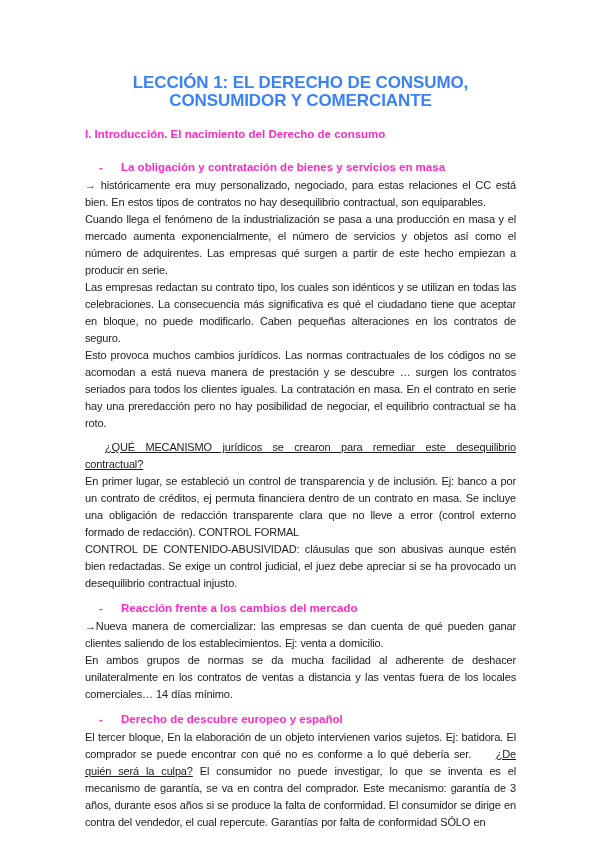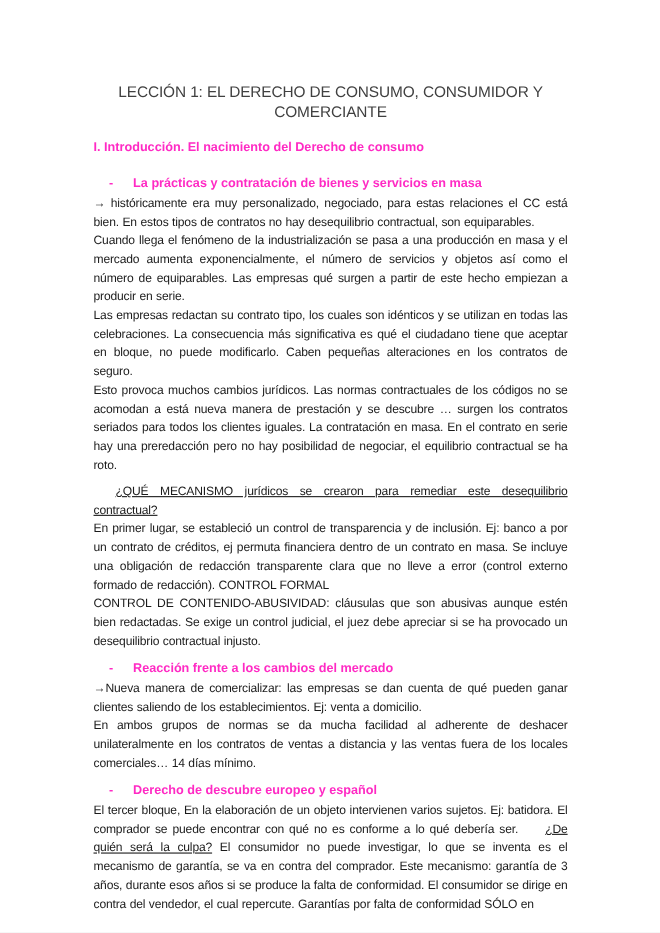--- a/index.html
+++ b/index.html
@@ -10,24 +10,24 @@
     margin: 0 auto;
     background: #ffffff;
     box-sizing: border-box;
     padding: 74px 84px 20px 85px;
     overflow: hidden;
     font-family: "Liberation Sans", "DejaVu Sans", sans-serif;
     color: #1b1b1b;
   }
   .title {
     margin: 0 0 16px 0;
-    font-size: 14px;
+    font-size: 17px;
     line-height: 18px;
-    font-weight: normal;
-    color: #404040;
+    font-weight: bold;
+    color: #3b82f6;
     text-align: center;
     letter-spacing: -0.1px;
   }
   .section-heading {
     margin: 0 0 16px 0;
     font-size: 11.5px;
     line-height: 17px;
     font-weight: bold;
     color: #ff2ac4;
   }
@@ -59,24 +59,24 @@
 <body>
 
 <div class="page">
 
   <h1 class="title">LECCIÓN 1: EL DERECHO DE CONSUMO, CONSUMIDOR Y COMERCIANTE</h1>
 
   <h2 class="section-heading">I. Introducción. El nacimiento del Derecho de consumo</h2>
 
   <div class="bullet-heading">
     <span class="dash">-</span>
-    <span class="label">La prácticas y contratación de bienes y servicios en masa</span>
+    <span class="label">La obligación y contratación de bienes y servicios en masa</span>
   </div>
   <p class="para">→ históricamente era muy personalizado, negociado, para estas relaciones el CC está bien. En estos tipos de contratos no hay desequilibrio contractual, son equiparables.</p>
-  <p class="para">Cuando llega el fenómeno de la industrialización se pasa a una producción en masa y el mercado aumenta exponencialmente, el número de servicios y objetos así como el número de equiparables. Las empresas qué surgen a partir de este hecho empiezan a producir en serie.</p>
+  <p class="para">Cuando llega el fenómeno de la industrialización se pasa a una producción en masa y el mercado aumenta exponencialmente, el número de servicios y objetos así como el número de adquirentes. Las empresas qué surgen a partir de este hecho empiezan a producir en serie.</p>
   <p class="para">Las empresas redactan su contrato tipo, los cuales son idénticos y se utilizan en todas las celebraciones. La consecuencia más significativa es qué el ciudadano tiene que aceptar en bloque, no puede modificarlo. Caben pequeñas alteraciones en los contratos de seguro.</p>
   <p class="para">Esto provoca muchos cambios jurídicos. Las normas contractuales de los códigos no se acomodan a está nueva manera de prestación y se descubre … surgen los contratos seriados para todos los clientes iguales. La contratación en masa. En el contrato en serie hay una preredacción pero no hay posibilidad de negociar, el equilibrio contractual se ha roto.</p>
 
   <p class="para q-block">
     <span class="underline">¿QUÉ MECANISMO jurídicos se crearon para remediar este desequilibrio contractual?</span>
   </p>
   <p class="para">En primer lugar, se estableció un control de transparencia y de inclusión. Ej: banco a por un contrato de créditos, ej permuta financiera dentro de un contrato en masa. Se incluye una obligación de redacción transparente clara que no lleve a error (control externo formado de redacción). CONTROL FORMAL</p>
   <p class="para">CONTROL DE CONTENIDO-ABUSIVIDAD: cláusulas que son abusivas aunque estén bien redactadas. Se exige un control judicial, el juez debe apreciar si se ha provocado un desequilibrio contractual injusto.</p>
 
   <div class="bullet-heading">

